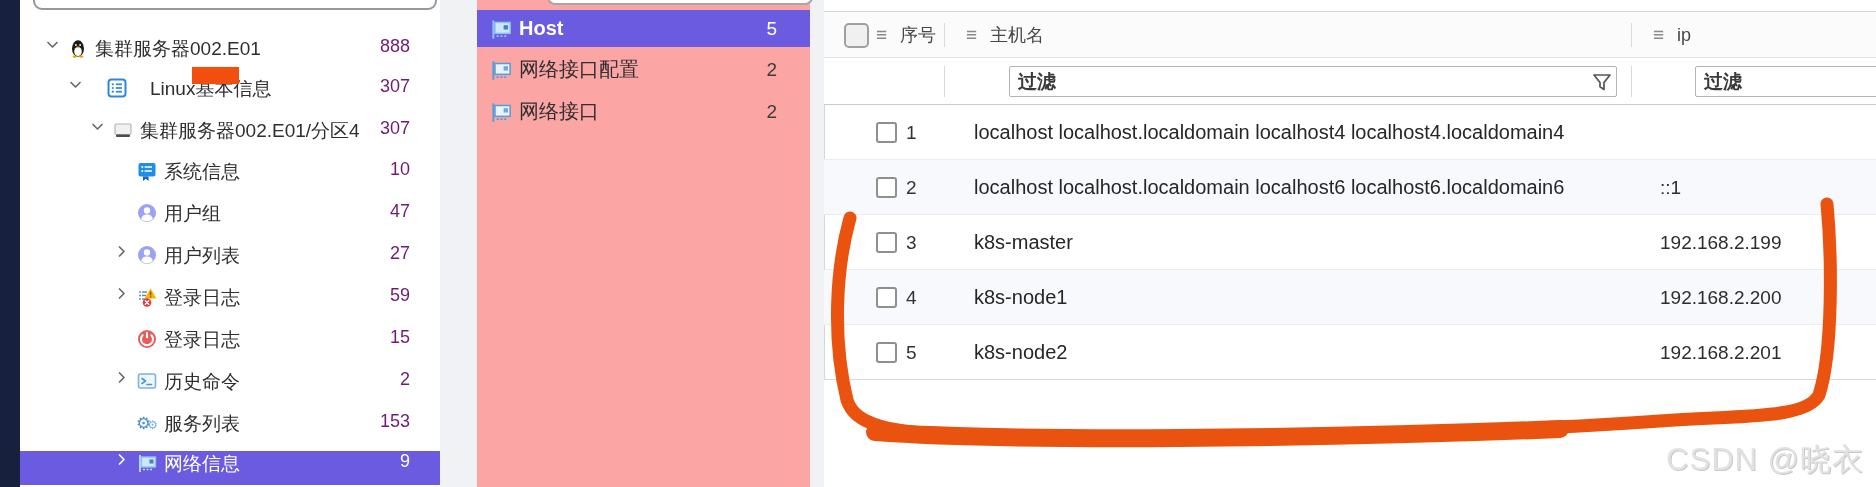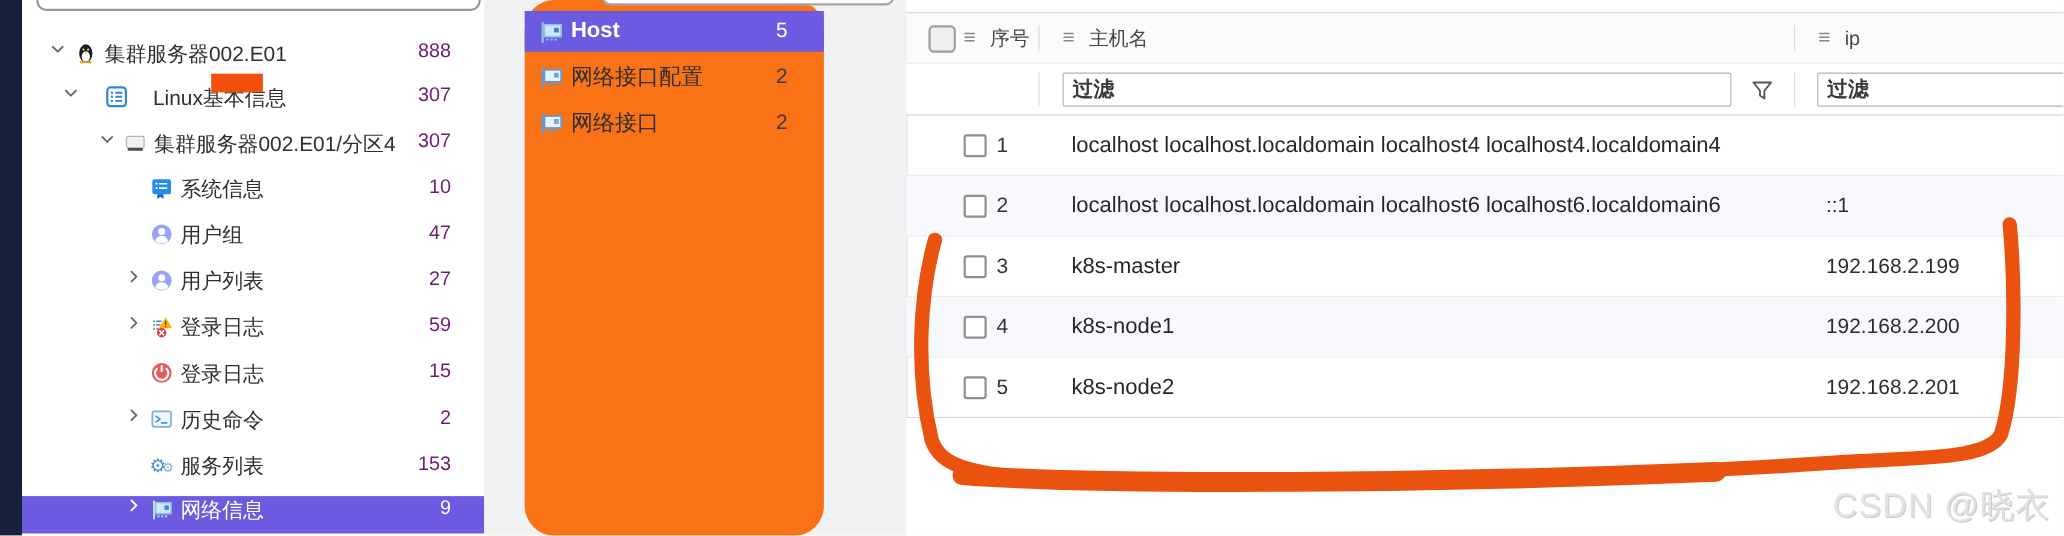--- a/index.html
+++ b/index.html
@@ -12,31 +12,31 @@
 
   
   .tree-panel { position:absolute; left:20px; top:0; width:420px; height:487px; background:#fff; }
   .tree-search { position:absolute; left:13px; top:-32px; width:404px; height:42px;
                  border:2px solid #979797; border-radius:9px; background:#fff; }
   .tree-row { position:absolute; left:0; right:0; height:40px; display:flex; cursor:default; }
   .tree-row .chev { width:22px; height:16px; flex:0 0 22px; display:flex; align-items:center; }
   .tree-row .t-icon { width:28px; height:24px; flex:0 0 28px; display:flex; align-items:center; }
   .tree-row .t-label { font-size:19px; color:#2f2f2f; white-space:nowrap; }
   .tree-row .t-count { position:absolute; right:30px; font-size:18px; color:#701a75; }
-  .lv0 { padding-left:25px; } .lv1 { padding-left:37px;gap:16px; } .lv2 { padding-left:70px; } .lv3 { padding-left:94px; }
+  .lv0 { padding-left:25px; } .lv1 { padding-left:48px;gap:16px; } .lv2 { padding-left:70px; } .lv3 { padding-left:94px; }
   .tree-row.selected { background:#6a5be0; color:#fff; height:34px; }
   .tree-row.selected .t-label, .tree-row.selected .t-count { color:#fff; }
   .chev svg { display:block; }
   .chev.right svg { transform:rotate(-90deg); }
   .chev.none { visibility:hidden; }
 
   .redaction { position:absolute; left:172px; top:67px; width:47px; height:17px; background:#f24e0e; z-index:30; }
 
   
-  .mid-panel { position:absolute; left:477px; top:0; width:272px; height:487px; background:#f97316;border-radius:27px; }
+  .mid-panel { position:absolute; left:477px; top:0; width:333px; height:487px; background:#fca5a5; }
   .mid-search { position:absolute; left:70px; top:-26px; width:266px; height:31px;
                 border:2px solid #a6a6a6; border-radius:8px; background:#fff; }
   .mid-row { position:absolute; left:0; right:0; height:37px; display:flex; align-items:center; padding-left:12px; }
   .mid-row .t-icon { width:30px; flex:0 0 30px; display:flex; align-items:center; }
   .mid-row .m-label { font-size:20px; color:#2f2f2f; white-space:nowrap; }
   .mid-row .m-count { position:absolute; right:33px; font-size:19px; color:#3c3c3c; }
   .mid-row.selected { background:#6a5be0; }
   .mid-row.selected .m-label { color:#fff; font-weight:600; }
   .mid-row.selected .m-count { color:#fff; }
 
@@ -46,21 +46,21 @@
   .t-header { position:absolute; left:0; right:0; top:11px; height:47px; background:#fbfbfb;
               border-top:1px solid #d6d6d6; border-bottom:1px solid #e3e3e3; }
   .t-filter { position:absolute; left:0; right:0; top:58px; height:47px; background:#fff;
               border-bottom:1px solid #cccccc; }
   .hdr-cb { position:absolute; left:20px; top:11px; width:25px; height:25px; background:#f0f0f0;
             border:2px solid #9f9f9f; border-radius:5px; }
   .ham { position:absolute; top:0; height:46px; line-height:46px; font-size:19px; color:#8a8a8a; }
   .hcell { position:absolute; top:0; height:46px; line-height:46px; font-size:18px; color:#474747; }
   .vdiv { position:absolute; width:1px; background:#d9d9d9; }
   .f-input { position:absolute; top:8px; height:31px; border:1px solid #b3b3b3; border-radius:2px;
-             font-family:"Liberation Sans",sans-serif; font-size:19px; padding:0 8px; color:#333; outline:none; }
+             font-family:"Liberation Sans",sans-serif; font-size:19px; padding:0 8px; color:#333; outline:none;margin-left:43px; }
   .f-input::placeholder { color:#3a3a3a; font-weight:700; opacity:1; }
   .t-row { position:absolute; left:0; right:0; height:55px; border-bottom:1px solid #ececec; }
   .t-row.alt { background:#f7f9fc; }
   .row-cb { position:absolute; left:52px; top:17px; width:21px; height:21px; background:#fff;
             border:2px solid #8f8f8f; border-radius:3px; }
   .cell-num { position:absolute; left:82px; top:0; height:55px; line-height:55px; font-size:19px; color:#333; }
   .cell-host { position:absolute; left:150px; top:0; height:55px; line-height:55px; font-size:20px; color:#262626; white-space:nowrap; }
   .cell-ip { position:absolute; left:836px; top:0; height:55px; line-height:55px; font-size:19px; color:#2d2d2d; }
 
   

